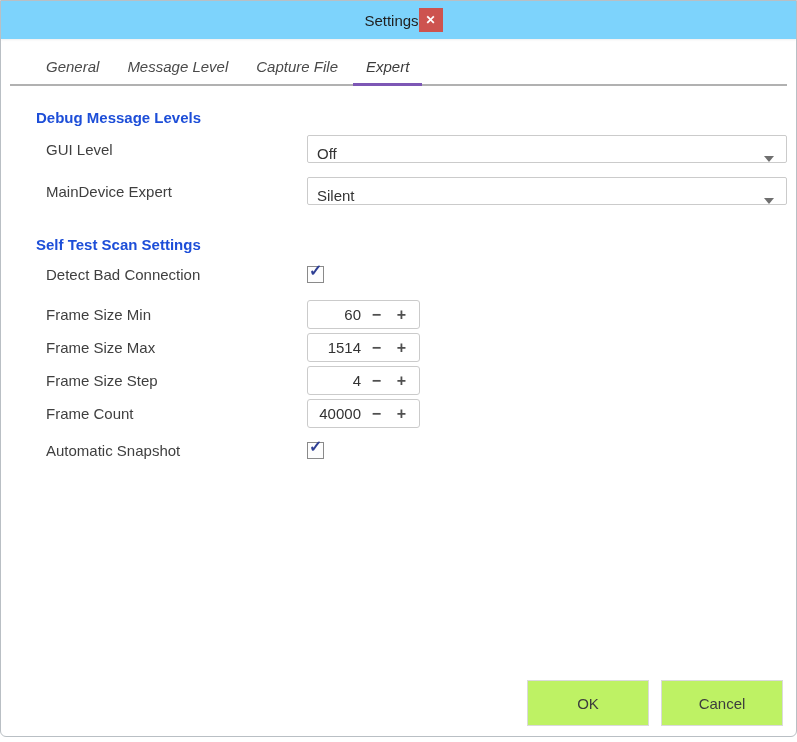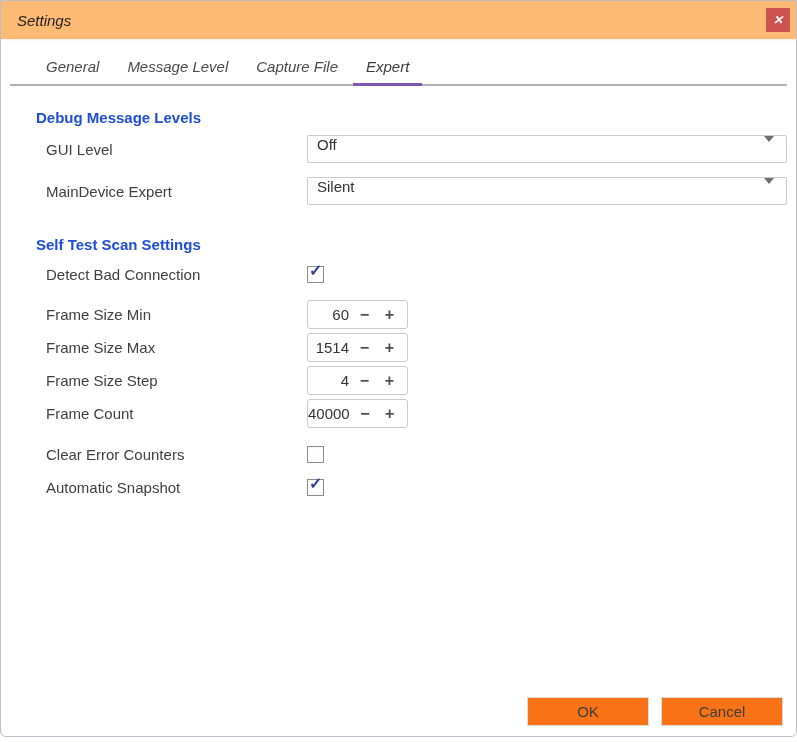--- a/index.html
+++ b/index.html
@@ -7,26 +7,25 @@
 
   .dialog {
     position:absolute; left:0; top:0; width:797px; height:737px;
     background:#ffffff; border:1px solid #b9bfc4;
     border-radius:0 0 6px 6px;
     overflow:hidden;
   }
 
   
   .titlebar {
-    height:38px; background:#fdba74;
-    display:flex; align-items:center; justify-content:space-between;
+    height:38px; background:#7dd3fc;
+    display:flex; align-items:center; justify-content:center;
     padding:0 6px 0 16px;
     box-shadow:0 1px 2px rgba(0,0,0,0.07);
     position:relative;
-    font-style:italic;
   }
   .title { font-size:15px; color:#1f1f1f; }
   .close-btn {
     width:24px; height:24px; background:#cd534f; color:#ffffff;
     display:flex; align-items:center; justify-content:center;
     font-size:12px; font-weight:bold; cursor:pointer; user-select:none;
   }
 
   
   .tabs-wrap { margin:19px 9px 0 9px; border-bottom:2px solid #b1b1b1; }
@@ -44,21 +43,21 @@
   .sec-debug { margin-top:23px; }
   .sec-selftest { margin-top:31px; }
 
   .row { display:flex; align-items:center; padding-left:45px;gap:36px; }
   .row-label { width:225px; font-size:15px; color:#3f3f3f; }
 
   
   .dropdown {
     width:480px; height:28px; background:#fff;
     border:1px solid #cbcbcb; border-radius:2px;
-    display:flex; align-items:flex-start; padding:0 12px 0 9px;
+    display:flex; align-items:flex-end; padding:0 12px 0 9px;
     font-size:15px; color:#333; cursor:pointer;
   }
   .dropdown-value { flex:1; }
   .chevron {
     width:0; height:0;
     border-left:5px solid transparent; border-right:5px solid transparent;
     border-top:6px solid #6f6f6f;
   }
   .row-dd1 { margin-top:9px; }
   .row-dd2 { margin-top:14px; }
@@ -71,36 +70,36 @@
   .checkbox .check {
     position:absolute; left:1px; top:-4px;
     font-size:16px; font-weight:bold; color:#2e3f94; line-height:1;
   }
   .row-check1 { margin-top:10px; height:22px; }
   .row-check2 { margin-top:15px; height:22px; }
   .row-check3 { margin-top:11px; height:22px; }
 
   
   .stepper {
-    width:101px; height:29px; background:#fff;
+    width:113px; height:29px; background:#fff;
     border:1px solid #cbcbcb; border-radius:3px;
     display:flex; align-items:center; padding-right:5px;
   }
   .stepper-value { flex:1; text-align:right; font-size:15px; color:#333; padding-right:3px; }
   .stepper-btn {
     width:25px; text-align:center; font-size:16px; font-weight:bold;
     color:#4f4f4f; cursor:pointer; user-select:none; line-height:27px;
   }
   .row-step { margin-top:4px; }
   .row-step-first { margin-top:15px; }
 
   
   .footer { position:absolute; right:13px; bottom:10px; display:flex; gap:12px; }
   .btn {
-    width:122px; height:29px; background:#f97316;
+    width:122px; height:46px; background:#bef264;
     border:1px solid #dadada; border-radius:0;
     font-size:15px; color:#3d3d3d; font-family:"Liberation Sans", sans-serif;
     cursor:pointer;
   }
 </style>
 </head>
 <body>
 
 <div class="dialog">
 
@@ -174,26 +173,20 @@
 
   <div class="row row-step">
     <span class="row-label">Frame Count</span>
     <div class="stepper">
       <span class="stepper-value">40000</span>
       <span class="stepper-btn">−</span>
       <span class="stepper-btn">+</span>
     </div>
   </div>
 
-  <div class="row row-check2">
-    <span class="row-label">Clear Error Counters</span>
-    <span class="checkbox">
-      <span class="check"></span>
-    </span>
-  </div>
 
   <div class="row row-check3">
     <span class="row-label">Automatic Snapshot</span>
     <span class="checkbox">
       <span class="check">✓</span>
     </span>
   </div>
 
   <div class="footer">
     <button class="btn">OK</button>

